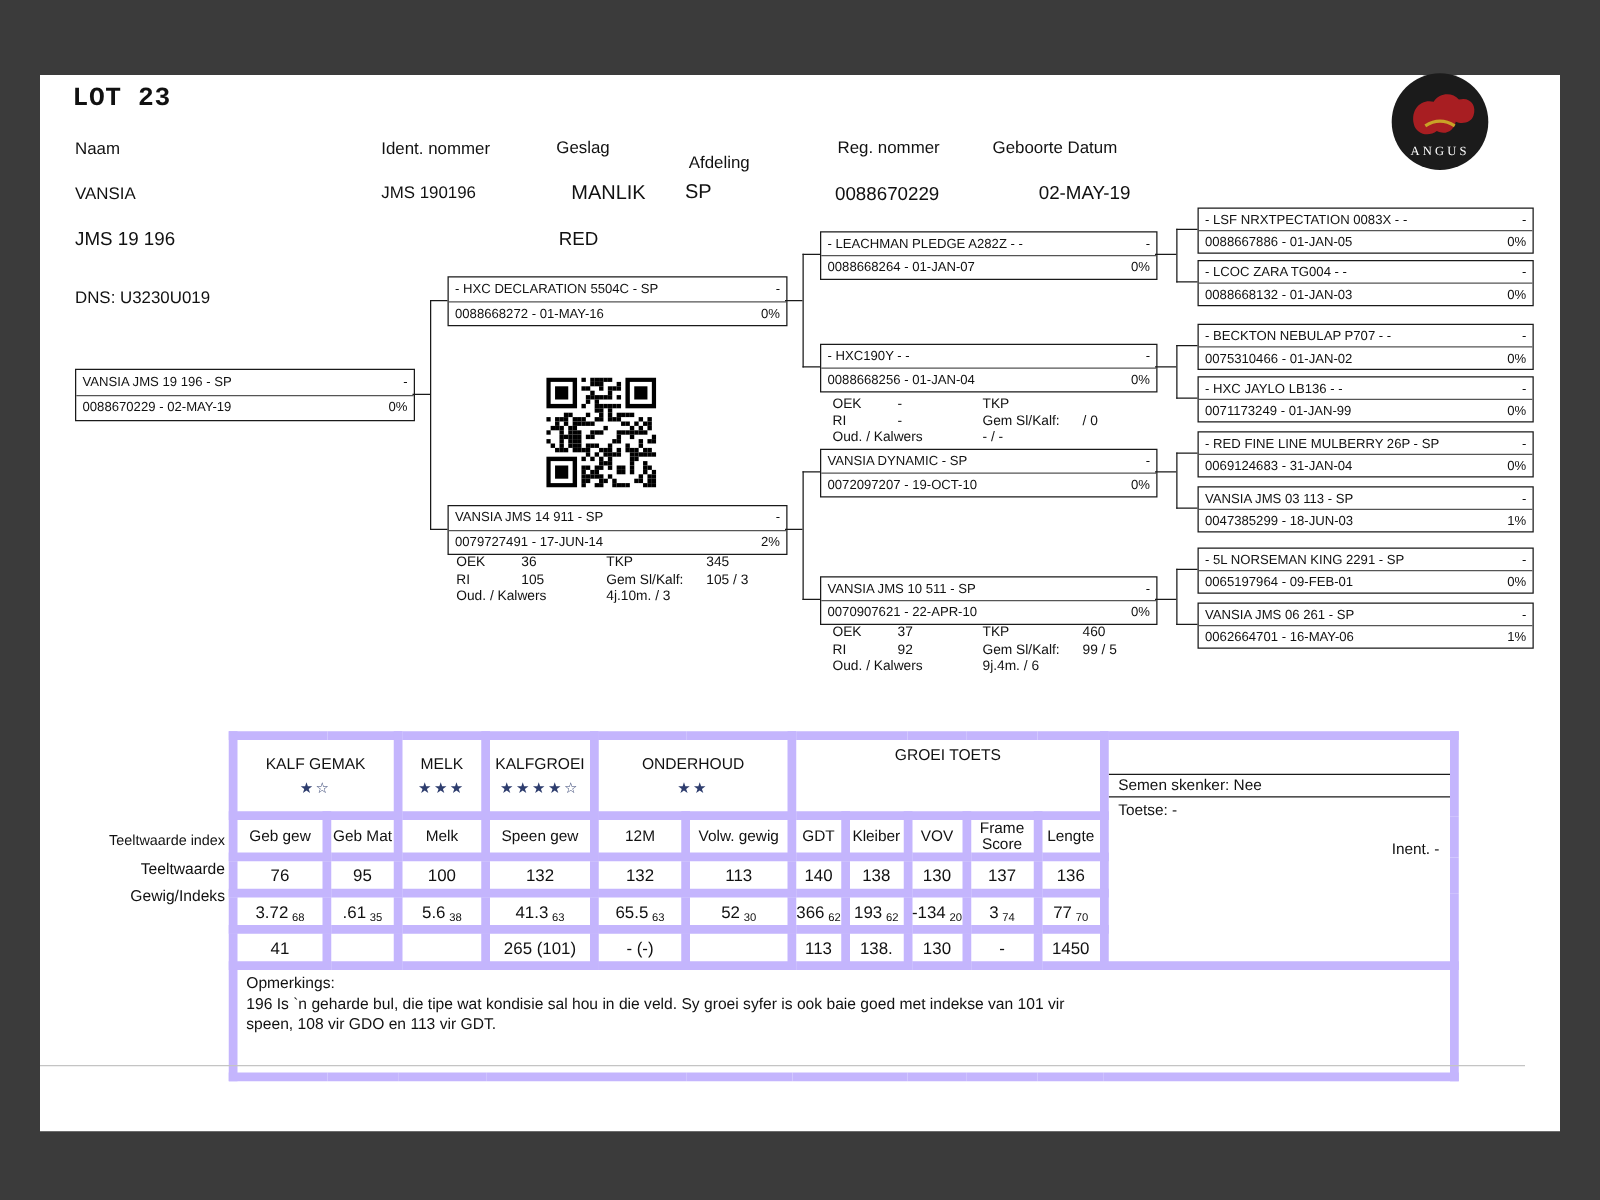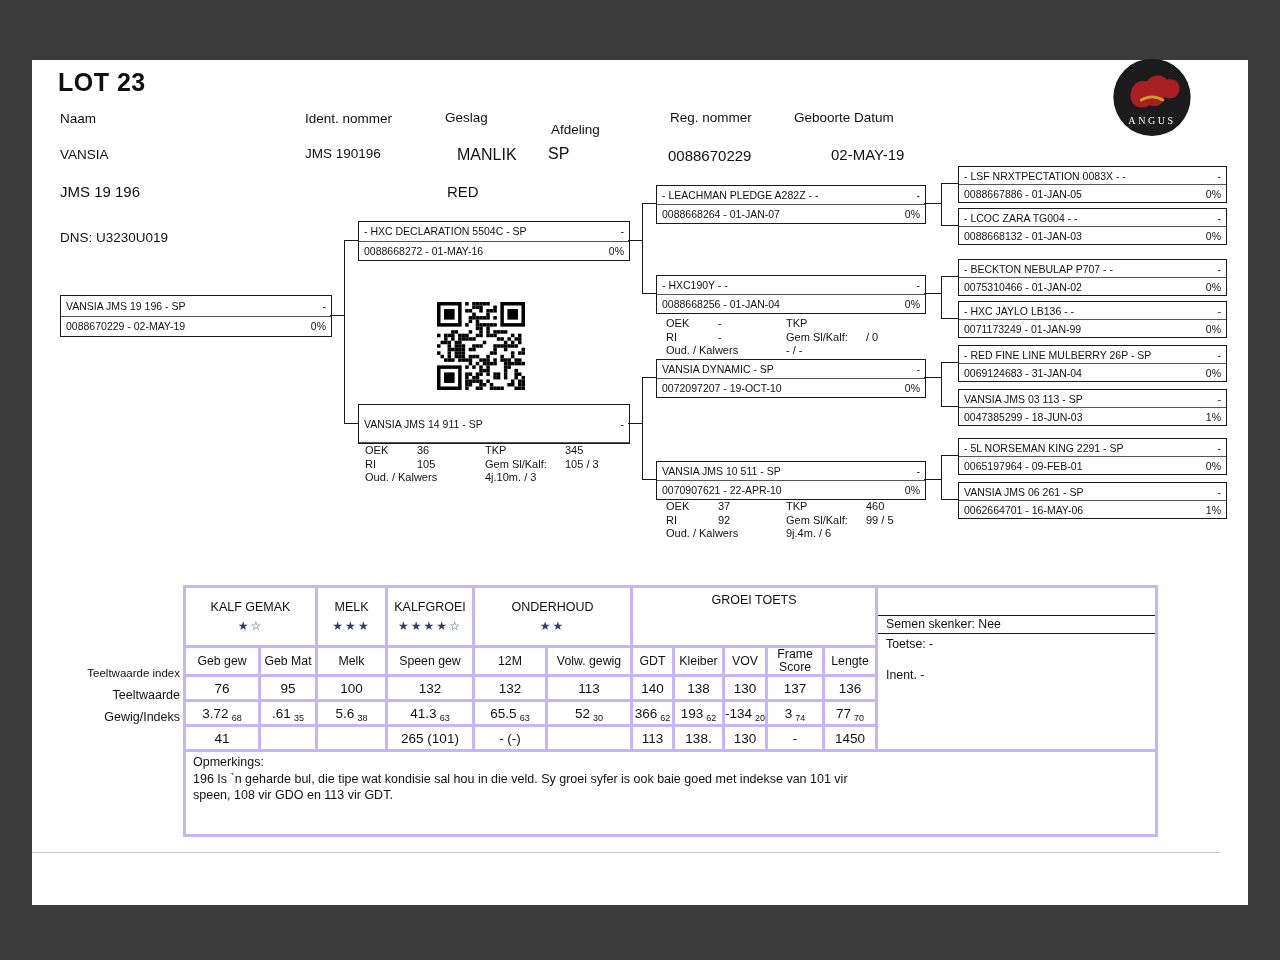--- a/index.html
+++ b/index.html
@@ -1,50 +1,50 @@
 <!DOCTYPE html>
 <html><head>
 <meta charset="utf-8">
 <style>
   html,body{margin:0;padding:0;}
   body{background:#3b3b3b;font-family:"Liberation Sans",sans-serif;width:1280px;height:960px;position:relative;}
   .screen{position:absolute;left:0;top:0;width:1280px;height:960px;background:#3b3b3b;overflow:hidden;}
   .page{position:absolute;left:32px;top:60px;width:1216px;height:845px;background:#ffffff;}
   .t{position:absolute;white-space:nowrap;color:#111;}
-  .lot{font-size:25px;font-weight:bold;letter-spacing:.5px;}
+  .lot{font-size:21px;font-weight:bold;letter-spacing:.5px;font-family:Liberation Mono, monospace;}
   .owner{font-size:13.5px;font-weight:bold;}
   .lbl{font-size:13.5px;}
   .val{font-size:13.5px;}
   .val-md{font-size:15px;}
   .val-lg{font-size:16px;}
   .pbox{position:absolute;border:1px solid #1a1a1a;background:#fff;font-size:10.5px;display:flex;flex-direction:column;color:#111;}
   .pbox .r1,.pbox .r2{flex:1;display:flex;justify-content:space-between;align-items:center;padding:0 5px;}
   .pbox .r1{border-bottom:1px solid #555;}
   .ln{position:absolute;background:#1a1a1a;display:block;}
   .stats{position:absolute;font-size:11px;line-height:13.5px;color:#111;}
   .stats .row{display:flex;white-space:pre;}
   .stats .a{width:52px;display:inline-block;}
   .stats .b{width:68px;display:inline-block;}
   .stats .ab{width:120px;display:inline-block;}
   .stats .c{width:80px;display:inline-block;}
   .qr{position:absolute;left:437px;top:302px;width:88px;height:88px;}
   .logo{position:absolute;left:1108px;top:57px;width:88px;height:84px;}
   .bv{position:absolute;left:183px;top:585px;border-collapse:collapse;table-layout:fixed;background:#fff;}
-  .bv td{border:3px solid #c4b5fd;text-align:center;vertical-align:middle;padding:0;font-size:13px;color:#111;}
+  .bv td{border:7px solid #c4b5fd;text-align:center;vertical-align:middle;padding:0;font-size:13px;color:#111;}
   .bv tr.grp td{height:52px;font-size:12.5px;}
   .bv td.groei{vertical-align:top;padding-top:5px;}
   .bv tr.colh td{height:24px;font-size:12.3px;line-height:13px;}
   .bv tr.data td{height:22px;font-size:13.5px;}
   .stars{color:#2e3d6e;font-size:12px;letter-spacing:2px;margin-top:5px;}
   .acc{font-size:9px;position:relative;top:3px;margin-left:3px;}
   .bv td.side{vertical-align:top;text-align:left;padding:0;}
   .side-top{height:27px;}
   .side-semen{border-top:1px solid #1a1a1a;border-bottom:1px solid #1a1a1a;padding:1px 8px 2px;font-size:12.3px;}
   .side-toetse{padding:3px 8px;font-size:12.3px;}
-  .side-inent{padding:14px 8px;font-size:12.3px;}
+  .side-inent{padding:14px 8px;font-size:12.3px;text-align:right;}
   .bv td.opm{height:78px;text-align:left;vertical-align:top;padding:2px 7px;font-size:12.5px;line-height:16.5px;}
   .rowlbl{position:absolute;text-align:right;width:141px;left:39px;color:#111;white-space:nowrap;}
   .rule{position:absolute;left:32px;top:852px;width:1188px;height:1px;background:#c4c4c4;}
 </style>
 </head>
 <body>
 
 <div class="screen">
   <div class="page"></div>
 
@@ -93,20 +93,24 @@
       </div>
     <div class="r2">
         <span>0088668272 - 01-MAY-16</span>
         <span>0%</span>
       </div>
   </div>
   <div class="pbox" style="left:358px;top:404px;width:270px;height:38px">
     <div class="r1">
         <span>VANSIA JMS 14 911 - SP</span>
         <span>-</span>
+      </div>
+    <div class="r2">
+        <span>0079727491 - 17-JUN-14</span>
+        <span>2%</span>
       </div>
   </div>
 
   <div class="pbox" style="left:656px;top:185px;width:268px;height:37px">
     <div class="r1">
         <span>- LEACHMAN PLEDGE A282Z - -</span>
         <span>-</span>
       </div>
     <div class="r2">
         <span>0088668264 - 01-JAN-07</span>

